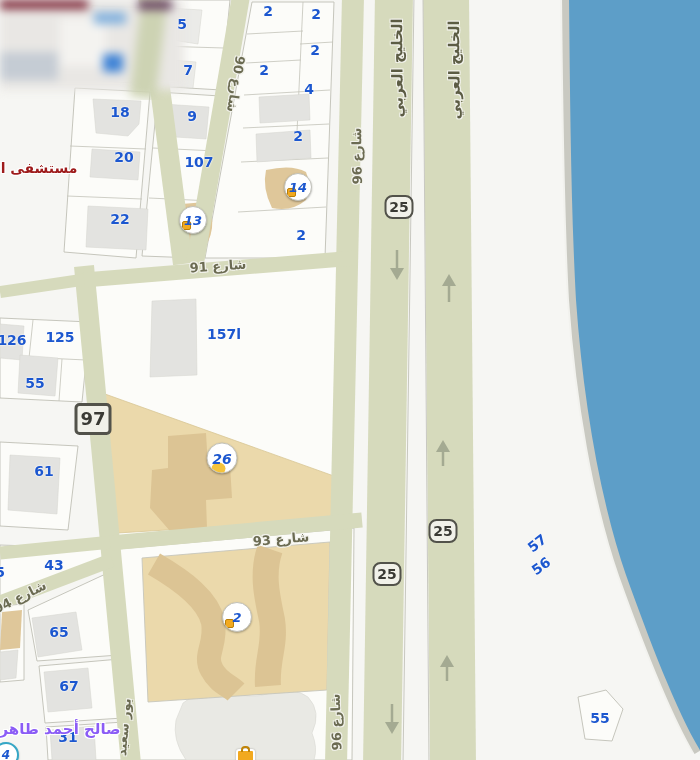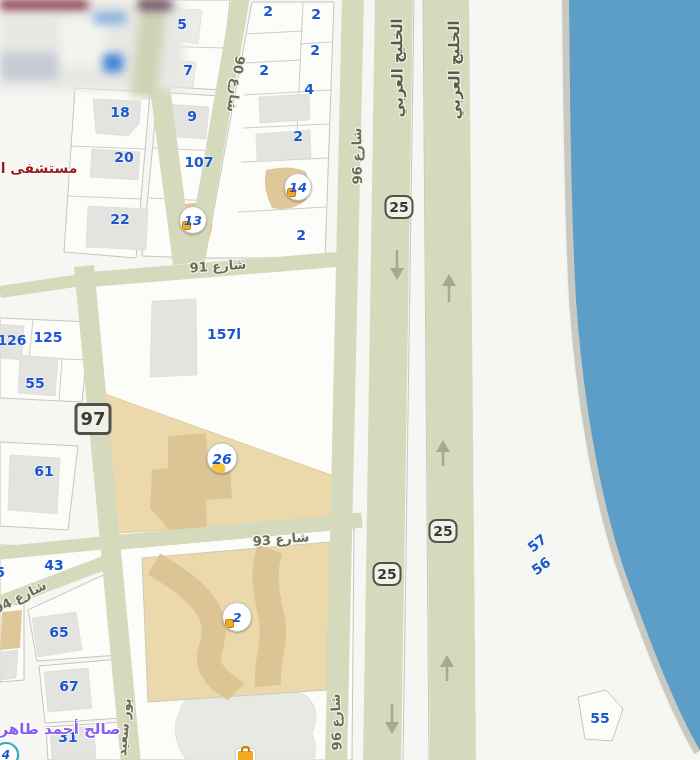--- a/index.html
+++ b/index.html
@@ -174,21 +174,21 @@
   <span class="num" style="left:264px;top:70px">2</span>
   <span class="num" style="left:309px;top:89px">4</span>
   <span class="num" style="left:120px;top:112px">18</span>
   <span class="num" style="left:192px;top:116px">9</span>
   <span class="num" style="left:124px;top:157px">20</span>
   <span class="num" style="left:199px;top:162px">107</span>
   <span class="num" style="left:298px;top:136px">2</span>
   <span class="num" style="left:120px;top:219px">22</span>
   <span class="num" style="left:301px;top:235px">2</span>
   <span class="num" style="left:12px;top:340px">126</span>
-  <span class="num" style="left:48px;top:337px">125</span>
+  <span class="num" style="left:60px;top:337px">125</span>
   <span class="num" style="left:35px;top:383px">55</span>
   <span class="num" style="left:44px;top:471px">61</span>
   <span class="num" style="left:224px;top:334px">157ا</span>
   <span class="num" style="left:54px;top:565px">43</span>
   <span class="num" style="left:0px;top:572px">5</span>
   <span class="num" style="left:59px;top:632px">65</span>
   <span class="num" style="left:69px;top:686px">67</span>
   <span class="num" style="left:68px;top:737px">31</span>
   <span class="num" style="left:537px;top:543px;transform:translate(-50%,-50%) rotate(-38deg)">57</span>
   <span class="num" style="left:541px;top:566px;transform:translate(-50%,-50%) rotate(-35deg)">56</span>

